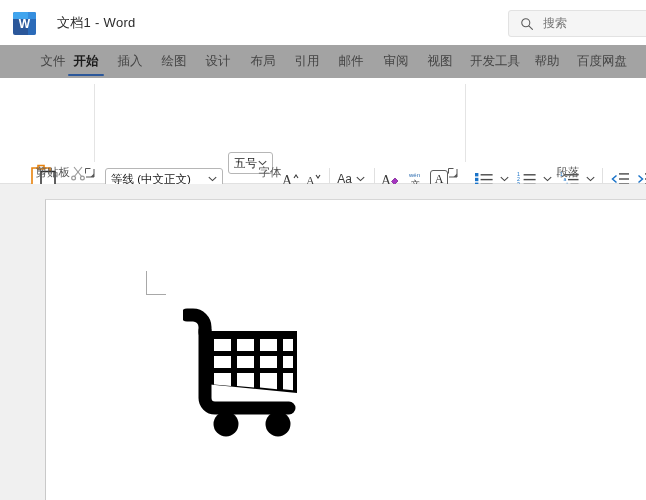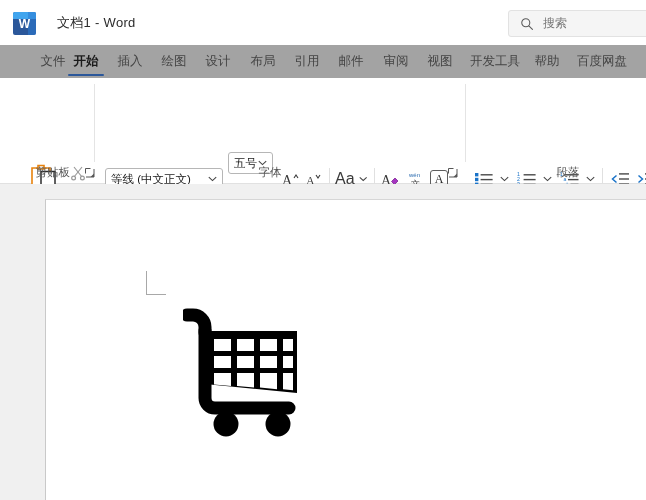--- a/index.html
+++ b/index.html
@@ -275,21 +275,21 @@
     </div>
     <div class="rib-btn" style="left:303px;top:90px;width:21px;height:22px">
       <svg width="17" height="16" viewBox="0 0 17 16">
         <text x="1" y="14" font-size="12" font-family="Liberation Serif, serif" fill="#3a3a3a">A</text>
         <path d="M11 4 L13 7 L15 4" fill="none" stroke="#3a3a3a" stroke-width="1.1"></path>
       </svg>
     </div>
     <div class="sep-v" style="left:329px;top:90px;height:22px"></div>
 
     <div class="rib-btn" style="left:334px;top:90px;width:34px;height:22px">
-      <span style="font-size:16px;color:#3a3a3a">Aa</span>
+      <span style="font-size:12px;color:#3a3a3a">Aa</span>
       <svg width="9" height="6" viewBox="0 0 9 6" style="margin-left:4px">
         <path d="M.8 1.2 L4.5 4.6 L8.2 1.2" fill="none" stroke="#444" stroke-width="1.1"></path>
       </svg>
     </div>
     <div class="sep-v" style="left:374px;top:90px;height:22px"></div>
 
     <div class="rib-btn" style="left:379px;top:90px;width:22px;height:22px">
       <svg width="18" height="17" viewBox="0 0 18 17">
         <text x="0" y="14" font-size="14" font-family="Liberation Serif, serif" fill="#3a3a3a">A</text>
         <path d="M10.5 10.5 L14 7 L17 10 L13.5 13.5 Z" fill="#a535c0" stroke="#7f2694" stroke-width=".8"></path>

